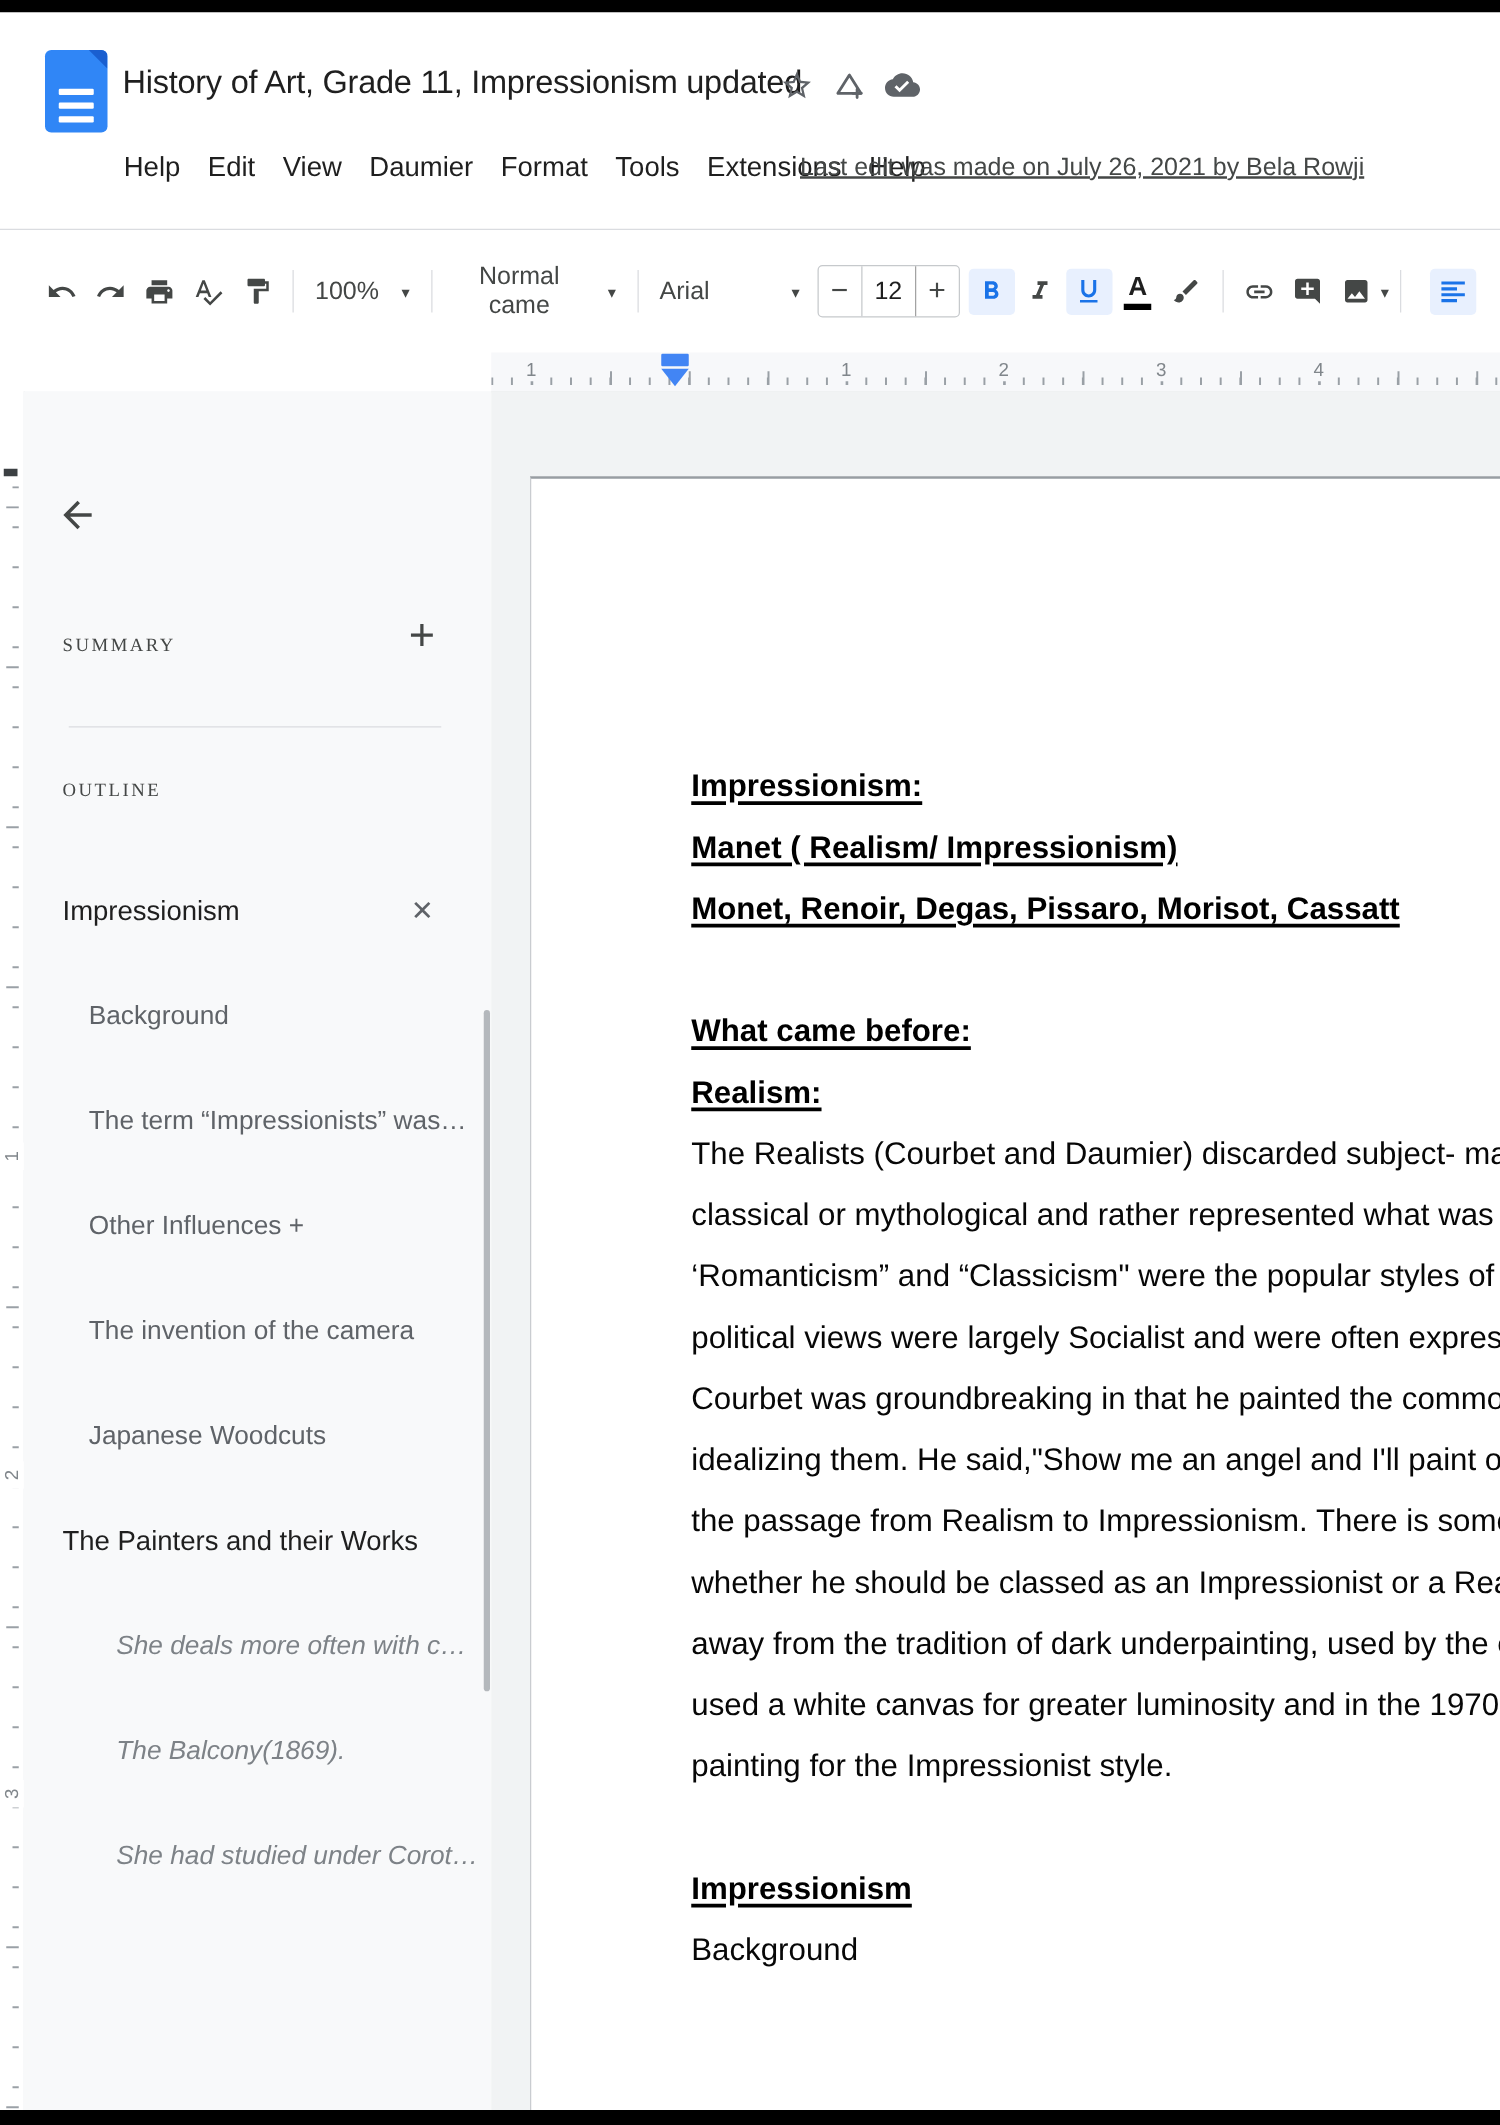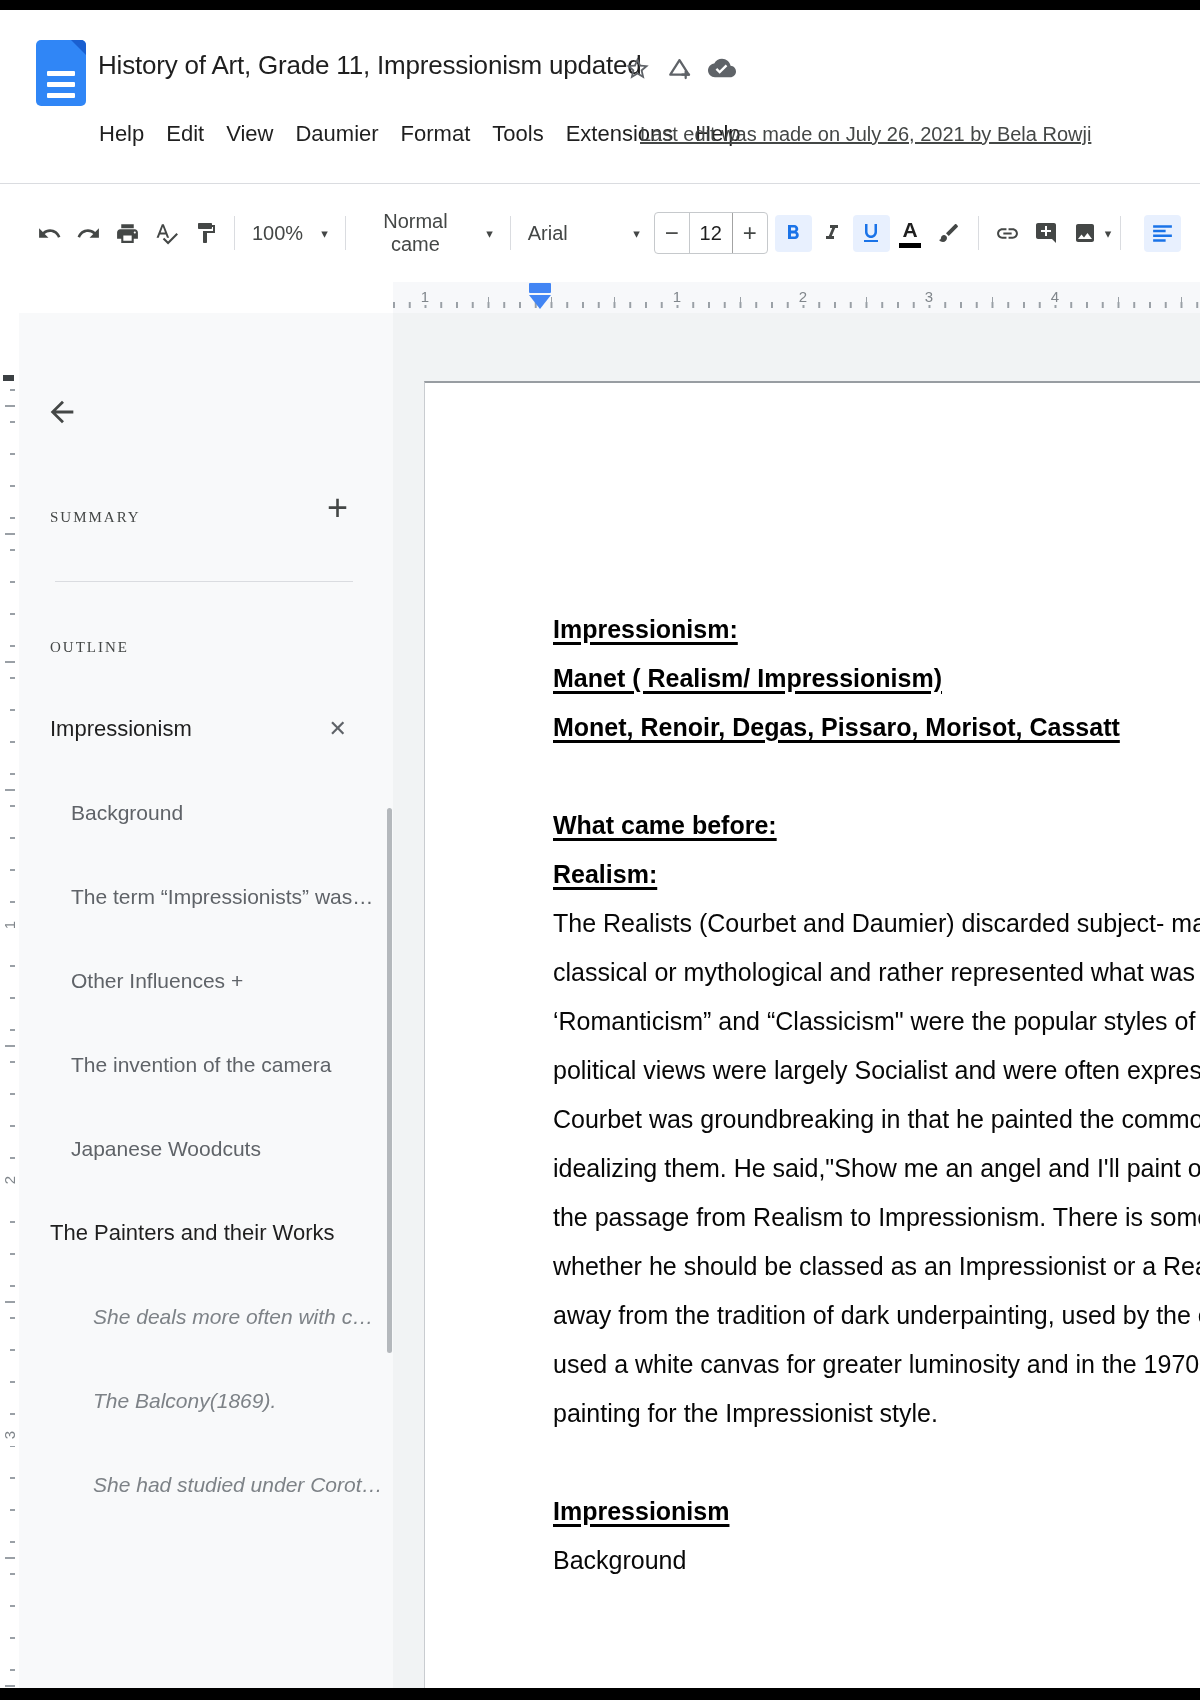--- a/index.html
+++ b/index.html
@@ -262,21 +262,21 @@
     <span class="vr-num" style="top:1112px">3</span>
   </div>
 
   <div class="abs sidebar">
     <button class="back-btn"><svg width="34" height="34" viewBox="0 0 24 24" fill="currentColor">
           <path d="M20 11H7.8l5.6-5.6L12 4l-8 8 8 8 1.4-1.4L7.8 13H20v-2z"></path>
         </svg></button>
     <div class="sb-cap" style="top:196px">SUMMARY</div>
     <button class="plus-btn">+</button>
     <div class="sb-divider"></div>
-    <div class="sb-cap" style="top:326px">OUTLINE</div>
+    <div class="sb-cap" style="top:312px">OUTLINE</div>
     <div class="outline-list">
         <div class="o-item lvl1">
     <span>Impressionism</span>
     <button class="o-close show">✕</button>
   </div>
         <div class="o-item lvl2">
     <span>Background</span>
 
   </div>
         <div class="o-item lvl2">

